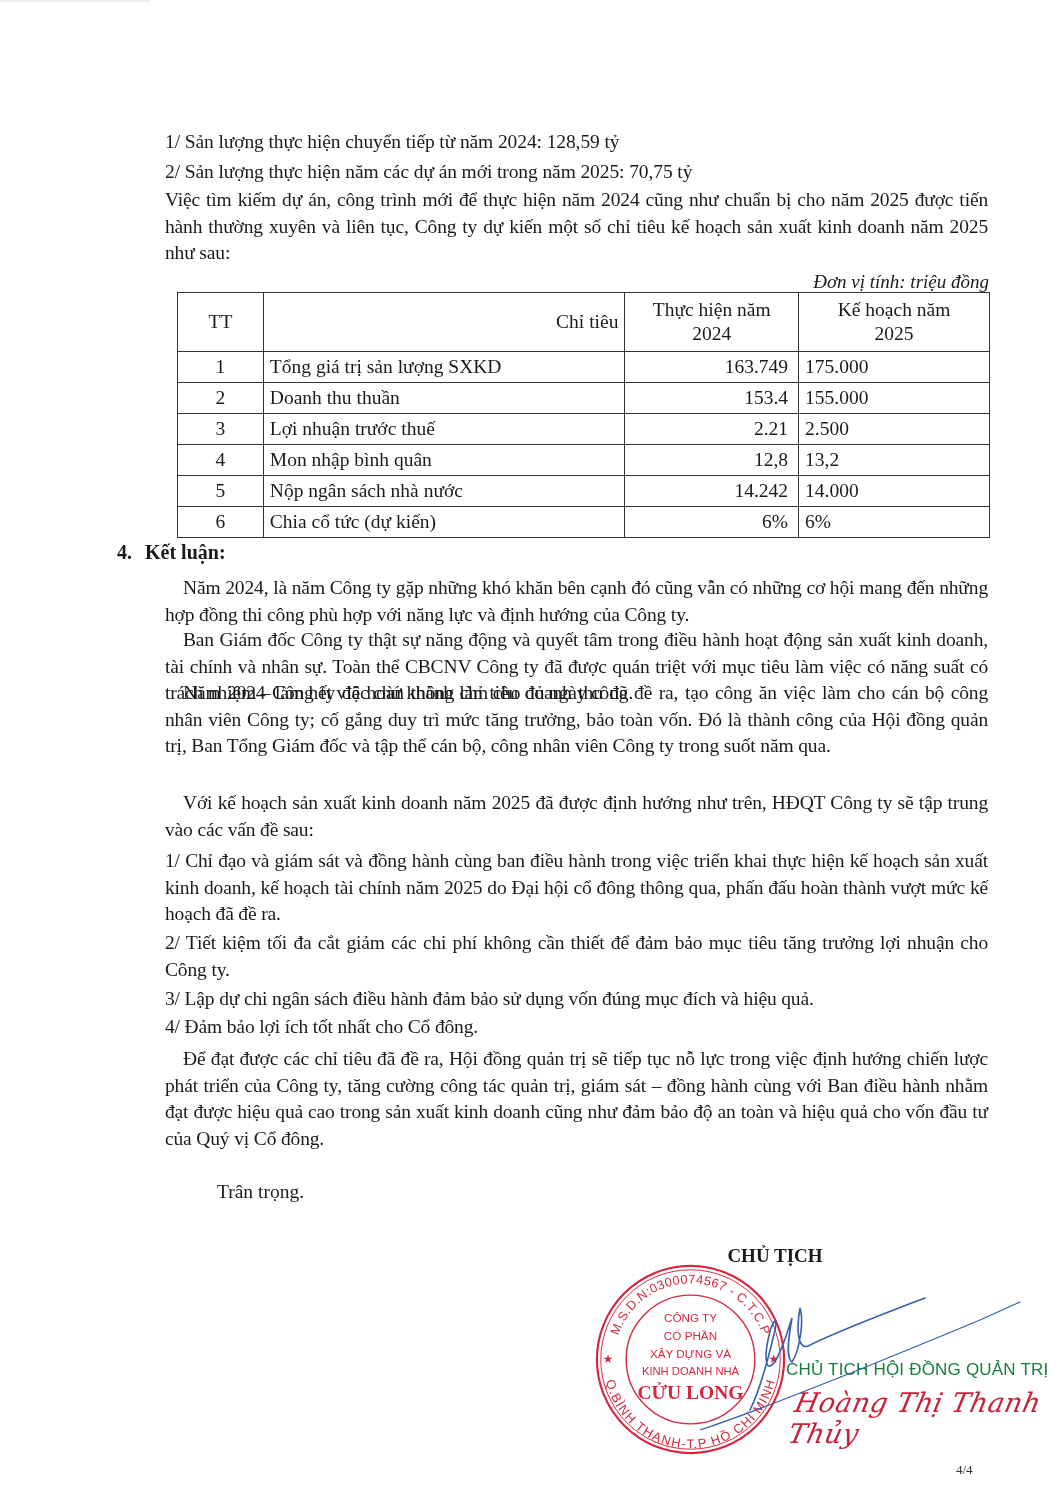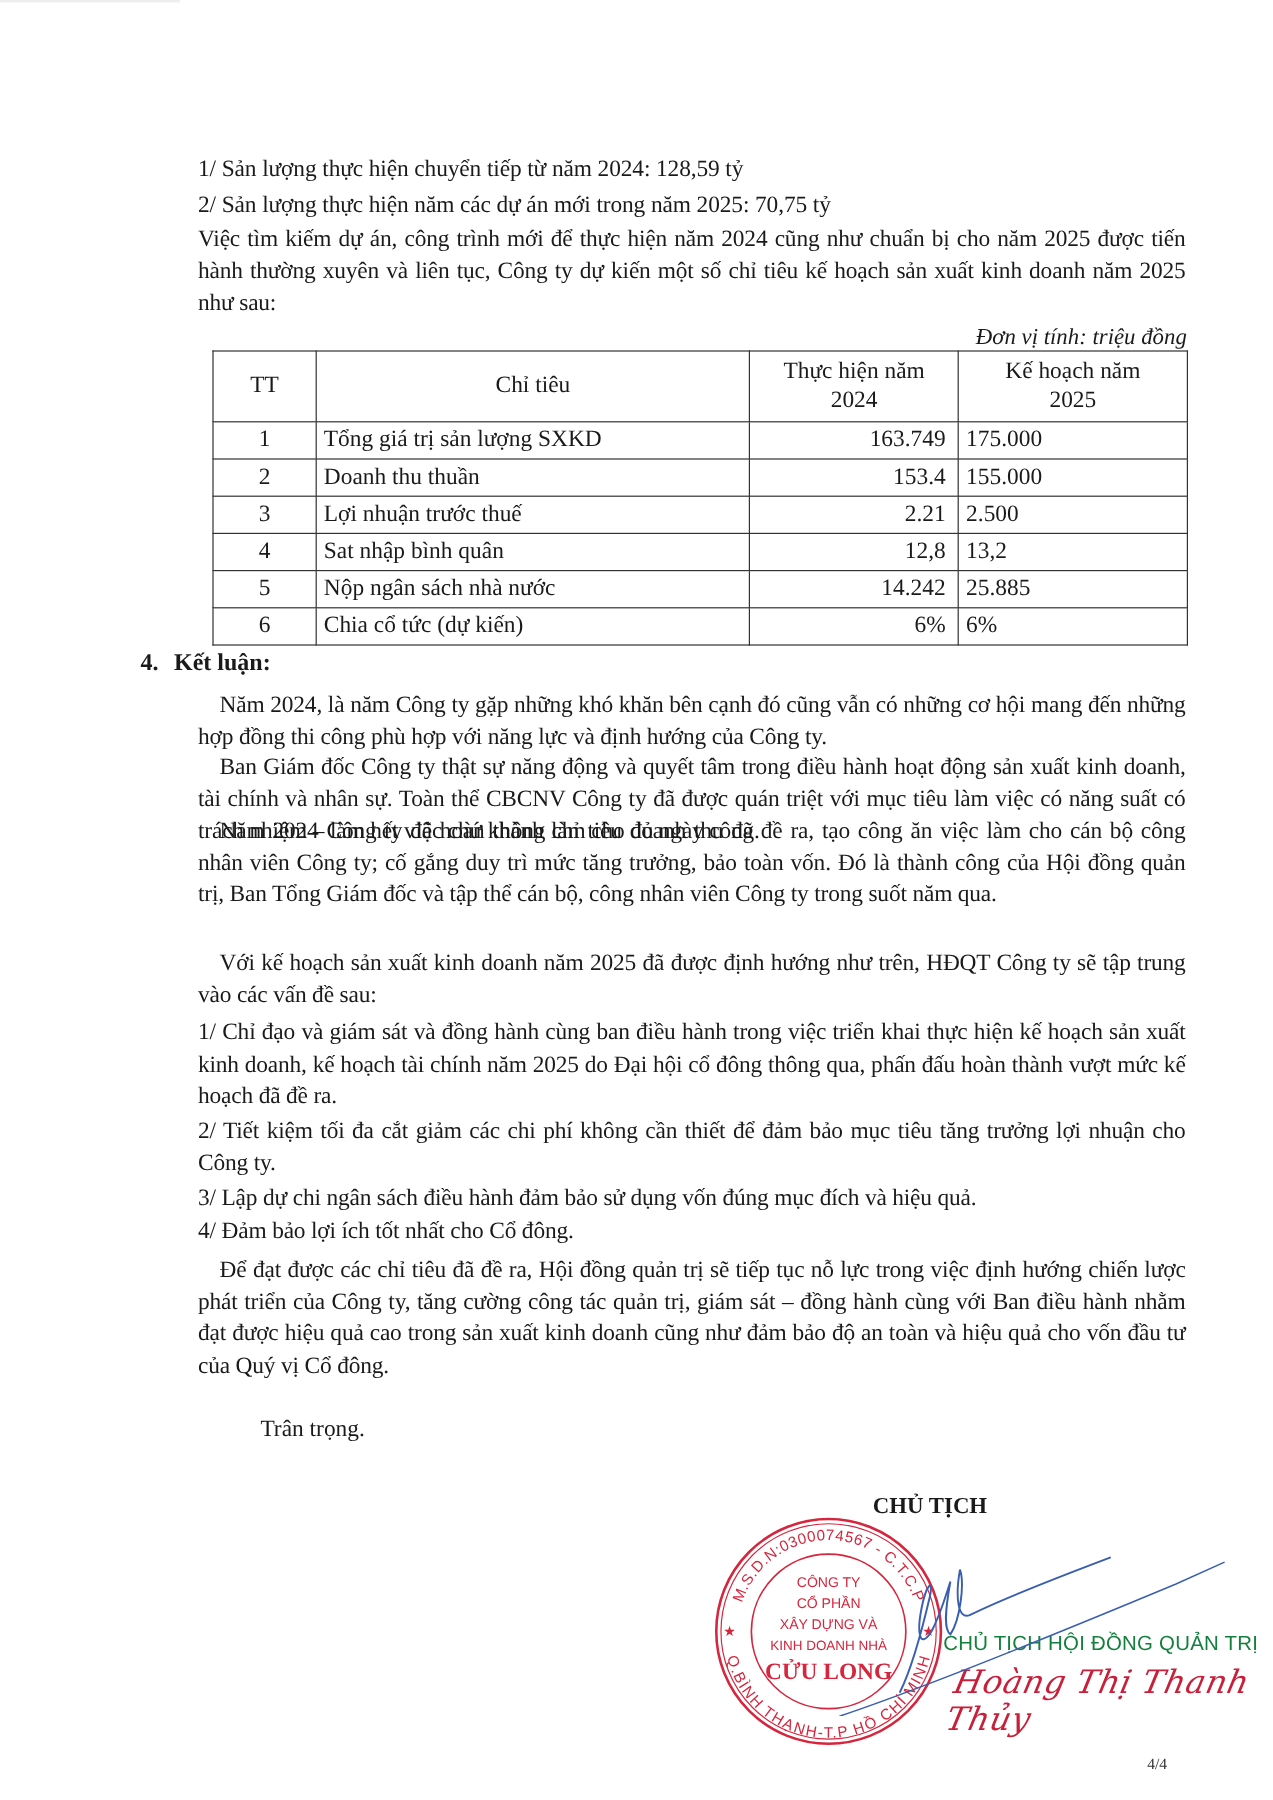--- a/index.html
+++ b/index.html
@@ -47,21 +47,21 @@
   <div class="line" style="left:165px; top:127px;">1/ Sản lượng thực hiện chuyển tiếp từ năm 2024: 128,59 tỷ</div>
   <div class="line" style="left:165px; top:157px;">2/ Sản lượng thực hiện năm các dự án mới trong năm 2025: 70,75 tỷ</div>
   <div class="para" style="top:187px;">Việc tìm kiếm dự án, công trình mới để thực hiện năm 2024 cũng như chuẩn bị cho năm 2025 được tiến hành thường xuyên và liên tục, Công ty dự kiến một số chỉ tiêu kế hoạch sản xuất kinh doanh năm 2025 như sau:</div>
 
   <div class="unit">Đơn vị tính: triệu đồng</div>
 
   <table class="plan">
     <thead>
       <tr>
         <th class="c-tt">TT</th>
-        <th class="c-name" style="text-align:center;border-radius:22px;">Chỉ tiêu</th>
+        <th class="c-name" style="text-align:right;border-radius:22px;">Chỉ tiêu</th>
         <th class="c-v1" style="text-align:center; padding-right:6px !important;"><span style="display:inline-block; width:130px;">Thực hiện năm 2024</span></th>
         <th class="c-v2" style="text-align:center; padding-right:6px !important;"><span style="display:inline-block; width:130px;">Kế hoạch năm 2025</span></th>
       </tr>
     </thead>
     <tbody>
       <tr>
         <td class="c-tt">1</td>
         <td class="c-name">Tổng giá trị sản lượng SXKD</td>
         <td class="c-v1">163.749</td>
         <td class="c-v2">175.000</td>
@@ -73,29 +73,29 @@
         <td class="c-v2">155.000</td>
       </tr>
       <tr>
         <td class="c-tt">3</td>
         <td class="c-name">Lợi nhuận trước thuế</td>
         <td class="c-v1">2.21</td>
         <td class="c-v2">2.500</td>
       </tr>
       <tr>
         <td class="c-tt">4</td>
-        <td class="c-name">Sat nhập bình quân</td>
+        <td class="c-name">Mon nhập bình quân</td>
         <td class="c-v1">12,8</td>
         <td class="c-v2">13,2</td>
       </tr>
       <tr>
         <td class="c-tt">5</td>
         <td class="c-name">Nộp ngân sách nhà nước</td>
         <td class="c-v1">14.242</td>
-        <td class="c-v2">25.885</td>
+        <td class="c-v2">14.000</td>
       </tr>
       <tr>
         <td class="c-tt">6</td>
         <td class="c-name">Chia cổ tức (dự kiến)</td>
         <td class="c-v1">6%</td>
         <td class="c-v2">6%</td>
       </tr>
     </tbody>
   </table>
 

